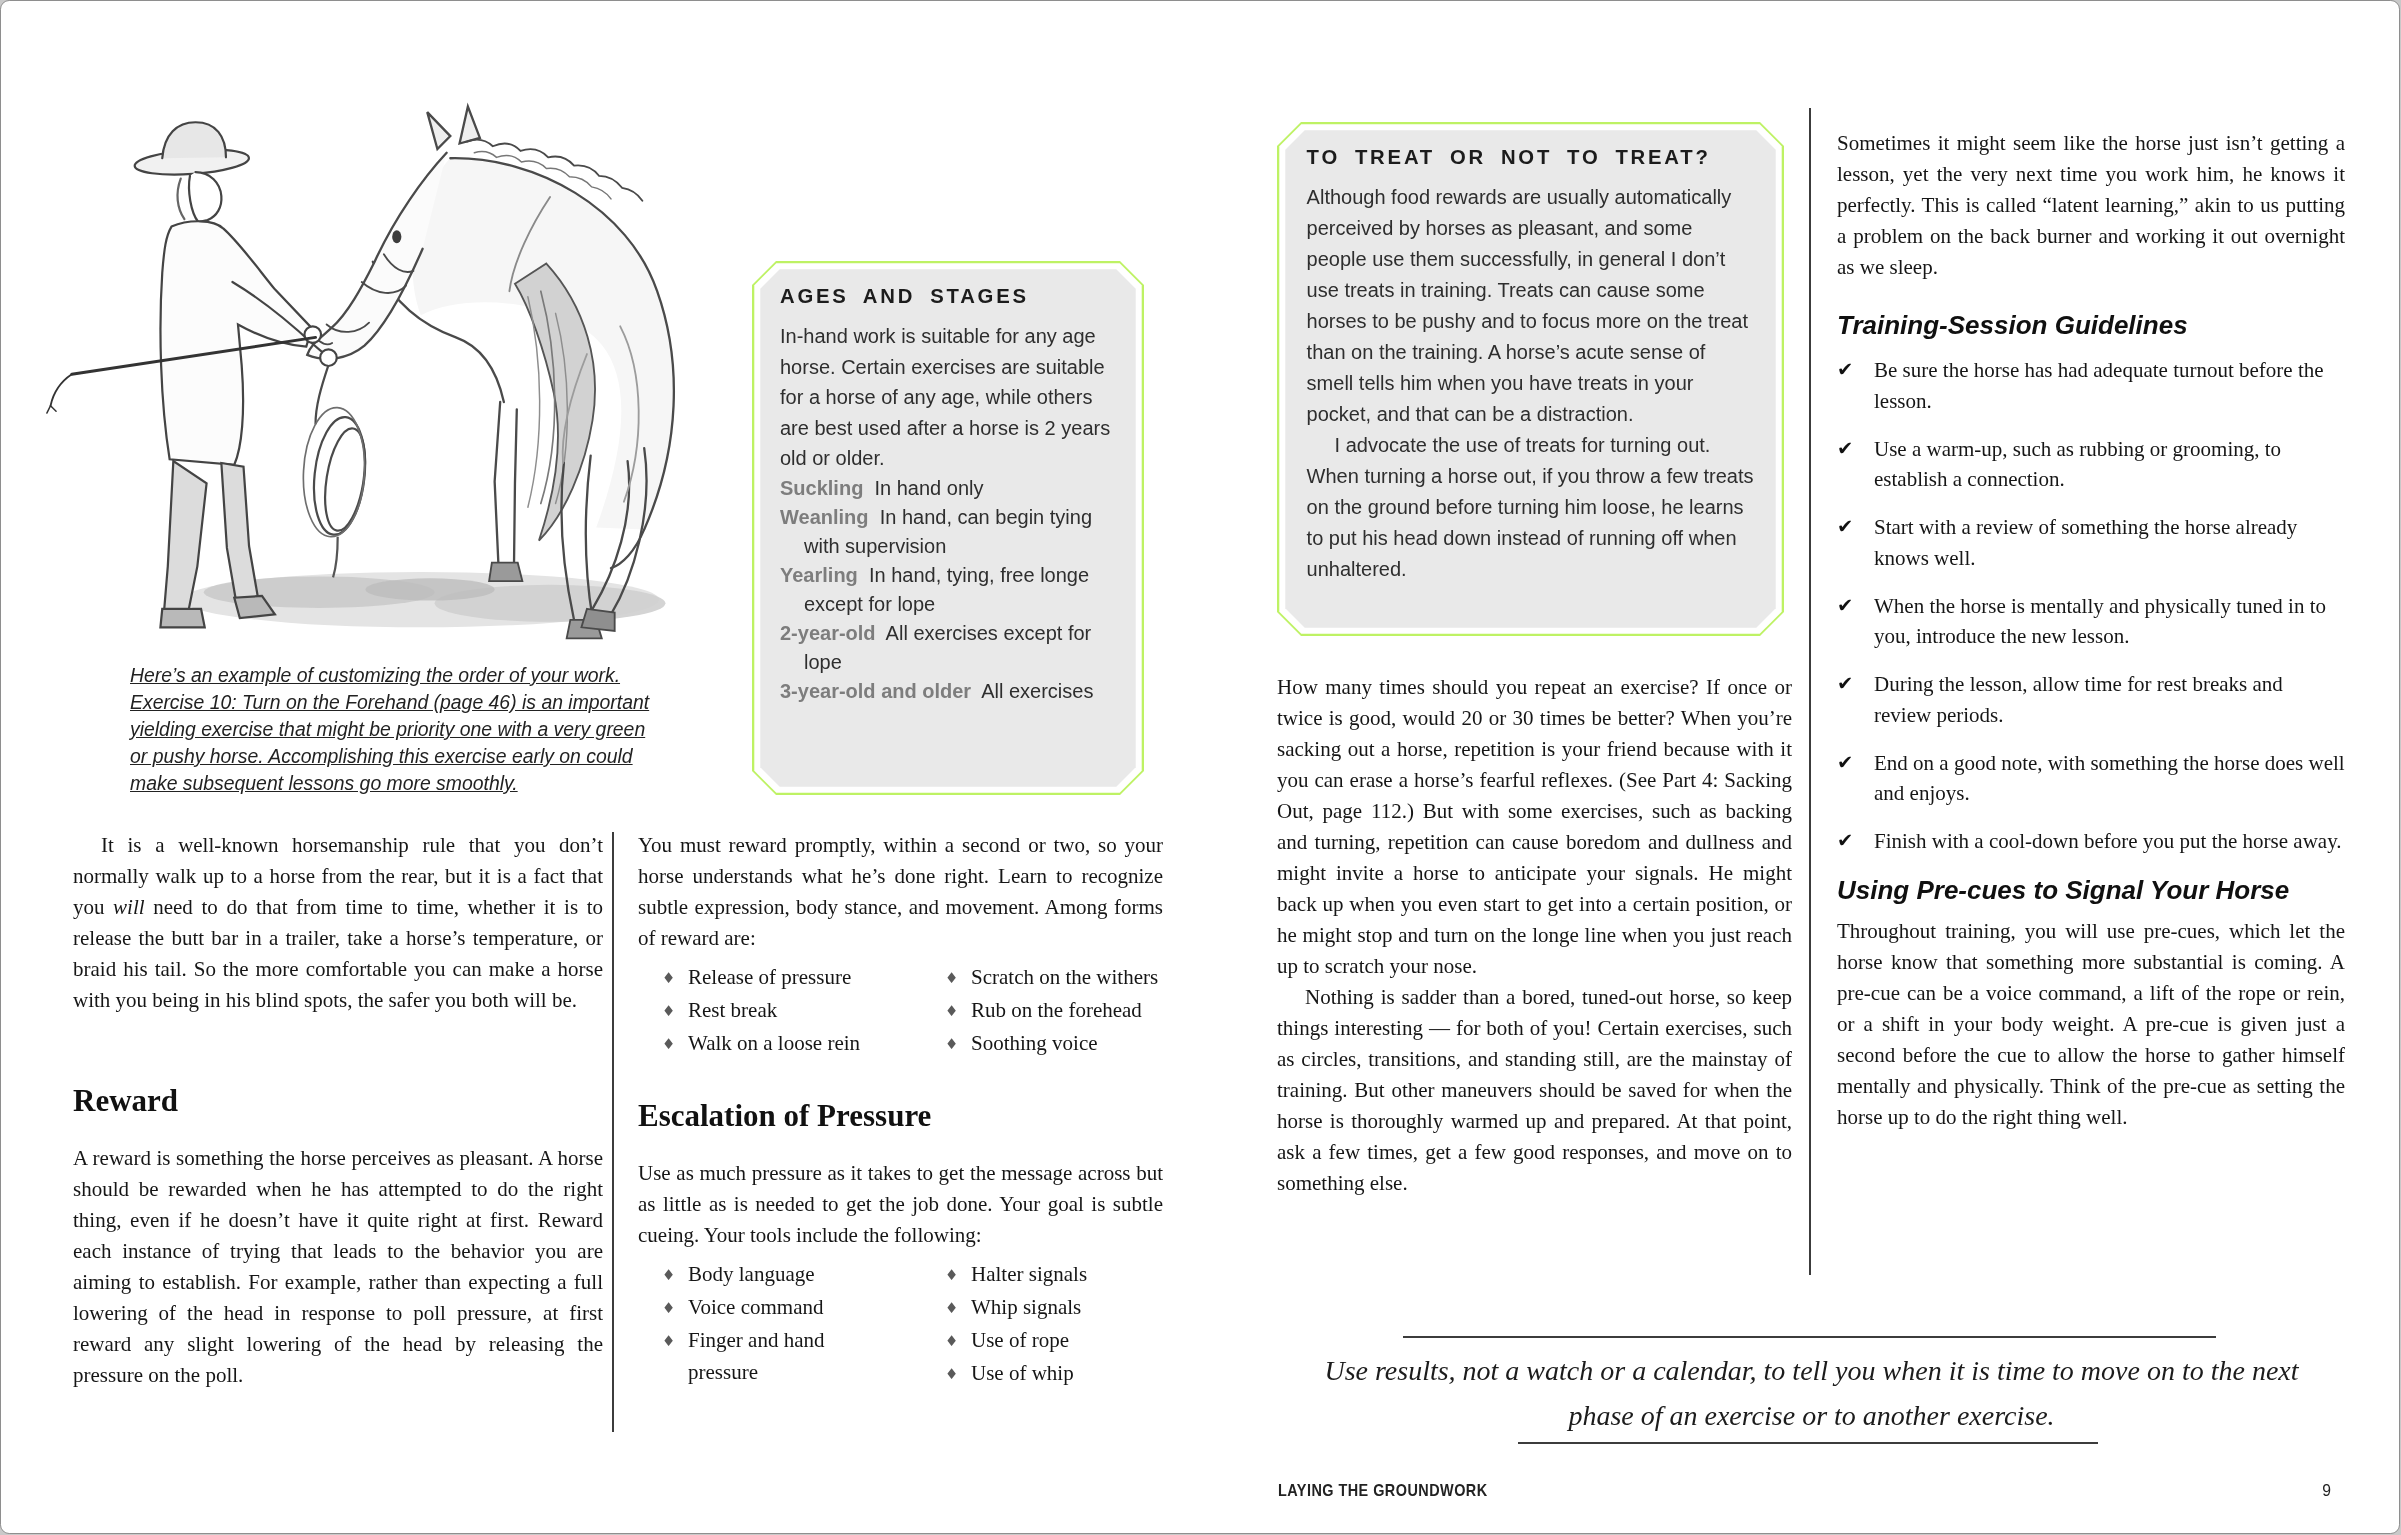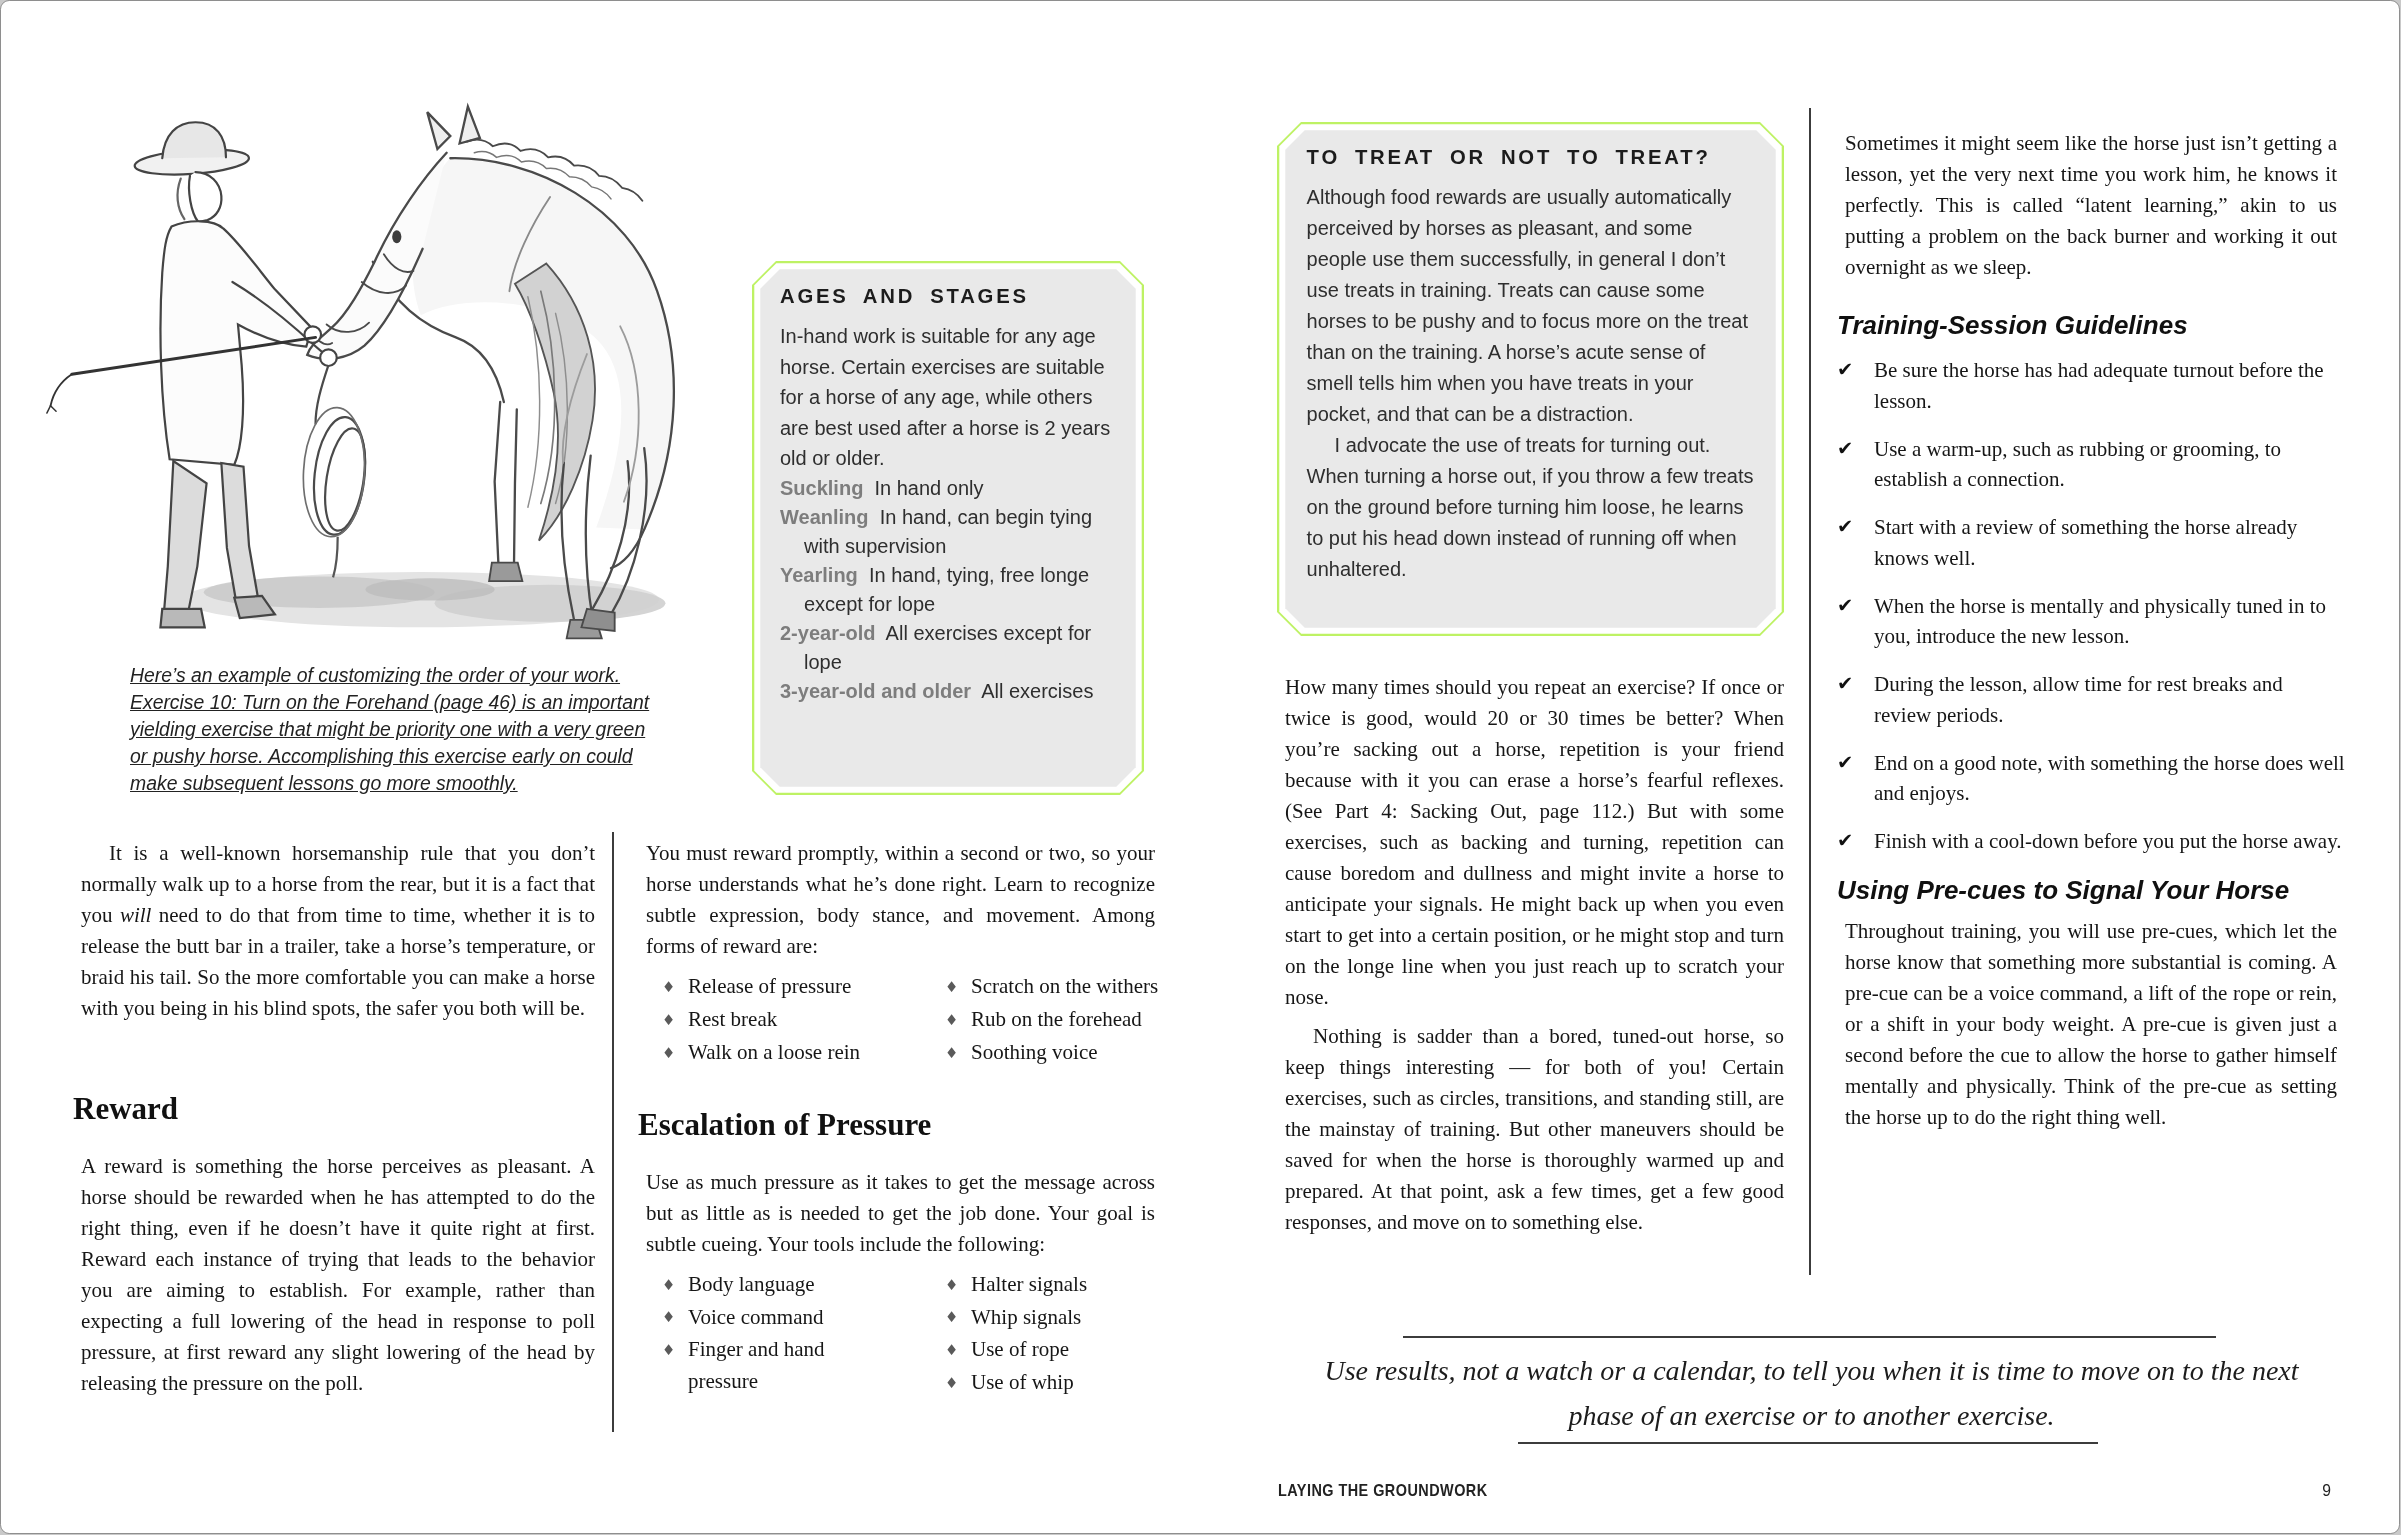--- a/index.html
+++ b/index.html
@@ -6,21 +6,21 @@
   #page{
     position:relative;width:2398px;height:1532px;margin:0;
     background:#ffffff;border:1.8px solid #8e8e8e;border-radius:9.2px;
     overflow:hidden;color:#1a1a1a;
     font-family:"Liberation Serif",serif;
   }
   .abs{position:absolute;}
 
   
   .body-text{font-size:21px;line-height:31px;color:#161616;text-align:justify;}
-  .body-text p{margin:8px;}
+  .body-text p{margin:0;}
   .indent{text-indent:28px;}
   .h-serif{font-family:"Liberation Serif",serif;font-weight:bold;font-size:31px;line-height:37px;color:#111;margin:0;}
   .h-serif-lg{font-family:"Liberation Serif",serif;font-weight:bold;font-size:34px;line-height:41px;color:#111;margin:0;}
   .h-sans-it{font-family:"Liberation Sans",sans-serif;font-weight:bold;font-style:italic;font-size:26px;line-height:33px;color:#101010;margin:0;}
 
   
   .caption{font-family:"Liberation Sans",sans-serif;font-style:italic;font-size:19.4px;line-height:27px;color:#222;}
 
   
   .boxo{position:absolute;background:#bef264;

